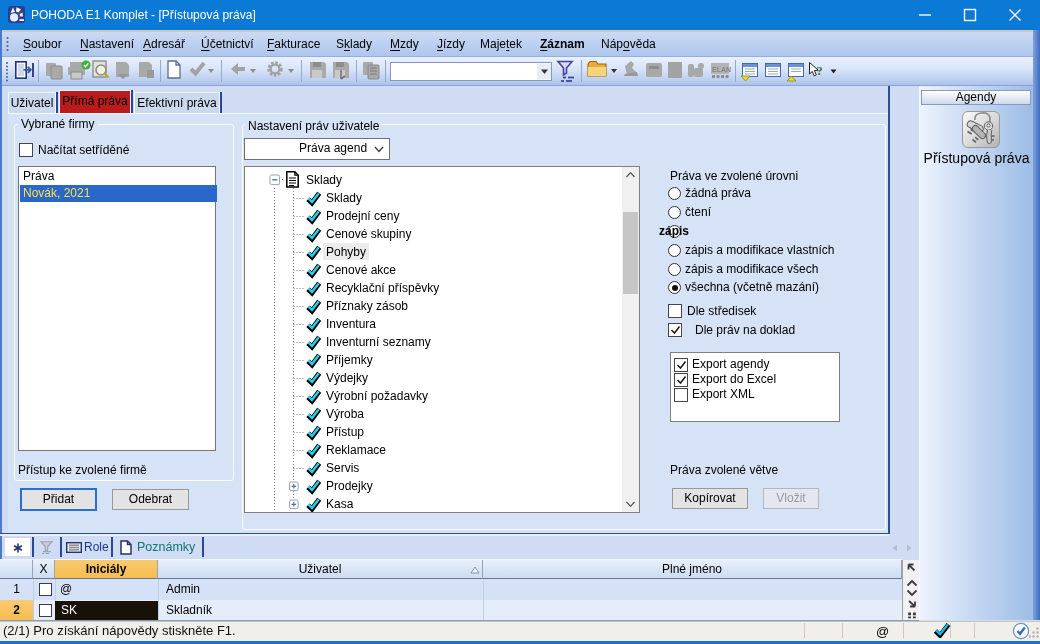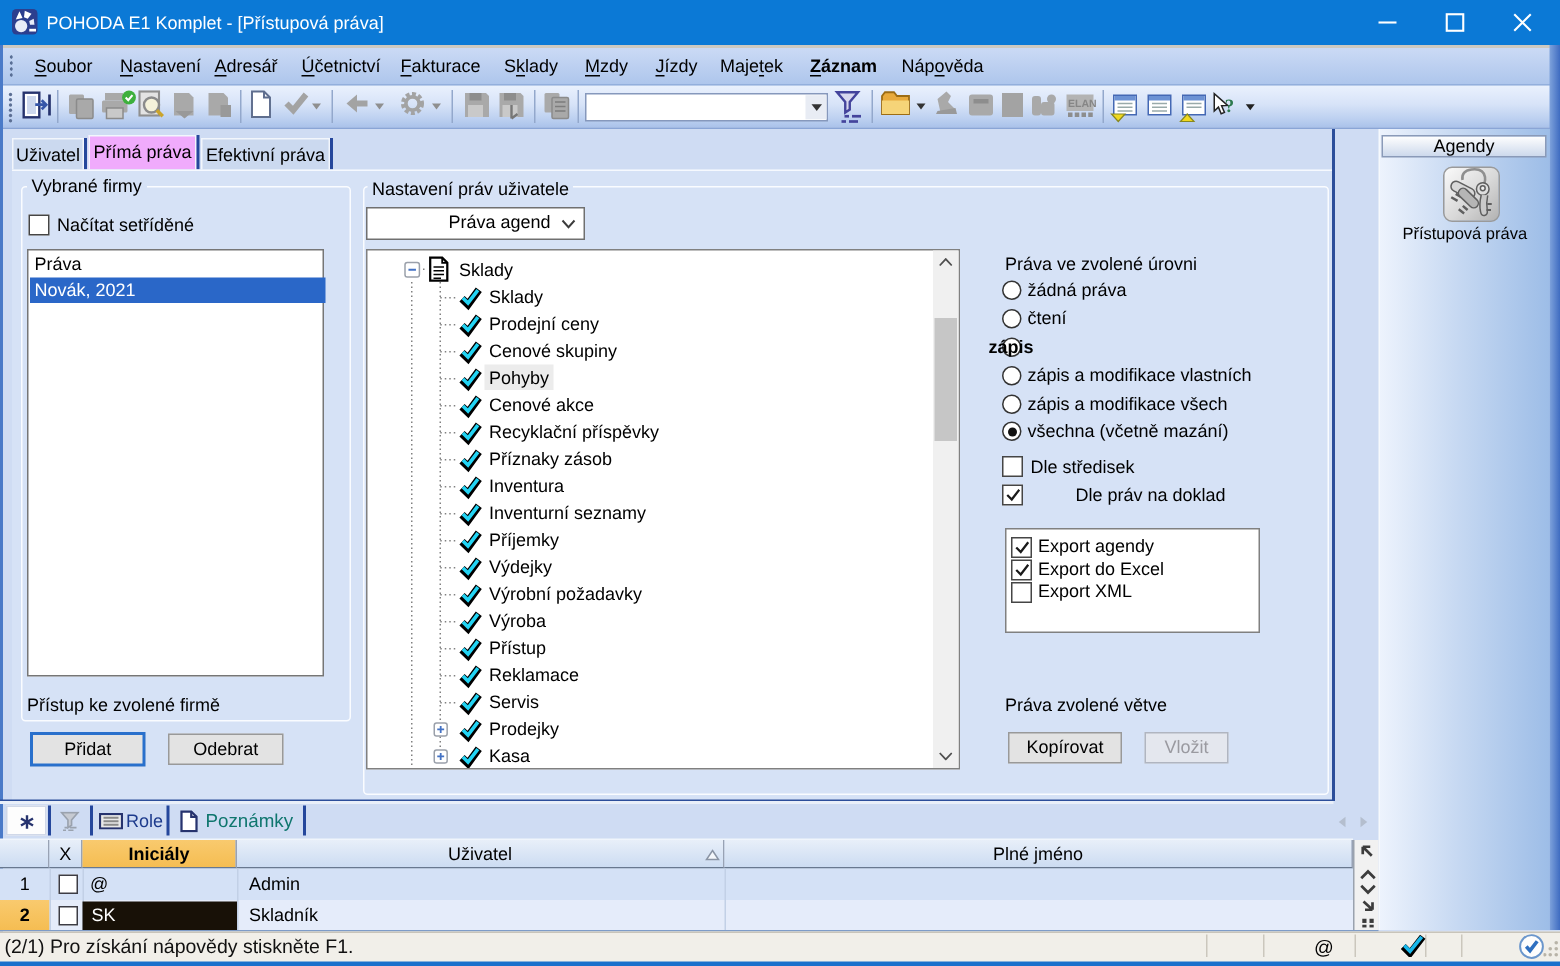--- a/index.html
+++ b/index.html
@@ -261,37 +261,37 @@
   <path d="M830.5 13.5 h6 l-3 4 z" fill="#222"></path>
 </svg>
 
 <div class="abs" id="lborder"></div>
 <div class="abs" id="rborder"></div>
 <div class="abs" id="rborder2"></div>
 <div class="abs" id="bborder"></div>
 
 <div class="tab" style="left:8px;width:48px;">Uživatel</div>
 <div class="tabsep" style="left:56px;"></div>
-<div class="tab" style="left:59px;width:72px;top:90px;height:23px;background:#f0abfc;">Přímá práva</div>
+<div class="tab" style="left:59px;width:72px;top:90px;height:23px;background:#b91c1c;">Přímá práva</div>
 <div class="tabsep" style="left:131px;top:90px;height:23px;"></div>
 <div class="tab" style="left:134px;width:86px;">Efektivní práva</div>
 <div class="tabsep" style="left:220px;"></div>
 <div class="abs" id="mainpanel"></div>
 <div class="abs" id="paneledge"></div>
 <div class="abs" id="botline"></div>
 <div class="abs" style="left:0;top:534px;width:889px;height:2px;background:#e9eff9;"></div>
 <div class="abs" style="left:0;top:558.5px;width:902px;height:1.5px;background:#f0f5fc;"></div>
 
 <div class="gbox" style="left:14px;top:124px;width:218px;height:355px;"></div>
 <div class="glabel" style="left:18px;top:117px;">Vybrané firmy</div>
 <div class="cb" style="left:19px;top:143px;"></div>
 <div class="lbl" style="left:38px;top:143px;">Načítat setříděné</div>
 <div class="abs" style="left:18px;top:166px;width:198px;height:285px;background:#fff;border:1px solid #767676;box-sizing:border-box;">
   <div style="position:absolute;left:4px;top:2px;">Práva</div>
-  <div style="position:absolute;left:1px;top:18px;width:194px;height:17px;background:#2a67c8;color:#ffffff;padding-left:3px;line-height:17px;">Novák, 2021</div>
+  <div style="position:absolute;left:1px;top:18px;width:194px;height:17px;background:#2a67c8;color:#fde047;padding-left:3px;line-height:17px;">Novák, 2021</div>
 </div>
 <div class="lbl" style="left:18px;top:463px;">Přístup ke zvolené firmě</div>
 <div class="btn" style="left:20px;top:488px;width:77px;height:23px;line-height:19px;border:2px solid #2970cc;">Přidat</div>
 <div class="btn" style="left:112px;top:489px;width:77px;height:21px;line-height:19px;">Odebrat</div>
 
 <div class="gbox" style="left:242px;top:124px;width:642px;height:404px;"></div>
 <div class="glabel" style="left:245px;top:119px;">Nastavení práv uživatele</div>
 <div class="abs" style="left:244px;top:138px;width:146px;height:22px;background:#fff;border:1px solid #707070;box-sizing:border-box;">
   <div style="position:absolute;left:6px;top:2px;margin-left:48px;">Práva agend</div>
   <svg style="position:absolute;right:5px;top:7px" width="10" height="7" viewBox="0 0 10 7">
@@ -410,21 +410,21 @@
 <div class="radio" style="left:668px;top:281px;width:11px;height:11px;">
     <div class="rdot" style="left:2.5px;top:2.5px;"></div>
   </div>
 <div class="lbl" style="left:685px;top:280px;">všechna (včetně mazání)</div>
 <div class="cb" style="left:668px;top:304px;"></div>
 <div class="lbl" style="left:687px;top:304px;">Dle středisek</div>
 <div class="cb" style="left:668px;top:323px;"></div>
 <svg class="abs" style="left:670px;top:325px" width="11" height="10" viewBox="0 0 11 10">
     <path d="M1.5 5 L4.5 8 L9.5 1.5" stroke="#1a1a1a" stroke-width="1.5" fill="none"></path>
   </svg>
-<div class="lbl" style="left:717px;top:323px;">Dle práv na doklad</div>
+<div class="lbl" style="left:695px;top:323px;">Dle práv na doklad</div>
 <div class="abs" style="left:670px;top:352px;width:170px;height:70px;background:#fff;border:1px solid #808080;box-sizing:border-box;">
   <div class="cb" style="left:3px;top:5px;"></div>
   <svg class="abs" style="left:5px;top:7px" width="11" height="10" viewBox="0 0 11 10">
       <path d="M1.5 5 L4.5 8 L9.5 1.5" stroke="#1a1a1a" stroke-width="1.5" fill="none"></path>
     </svg>
   <div class="lbl" style="left:21px;top:4px;">Export agendy</div>
   <div class="cb" style="left:3px;top:20px;"></div>
   <svg class="abs" style="left:5px;top:22px" width="11" height="10" viewBox="0 0 11 10">
       <path d="M1.5 5 L4.5 8 L9.5 1.5" stroke="#1a1a1a" stroke-width="1.5" fill="none"></path>
     </svg>
@@ -446,21 +446,21 @@
     <rect x="5" y="12" width="17" height="6.8" rx="3.4" fill="#d8d8d8" transform="rotate(27 13 15)"></rect>
     <path d="M5.5 20.5 l4.2 2.4 M8.5 18.2 l3.8 2.3" stroke-width="1.7" fill="none"></path>
     <rect x="9" y="18" width="16" height="6.2" rx="3.1" fill="#b5b5b5" transform="rotate(44 17 21)"></rect>
     <path d="M10.5 28.5 l3.6 2.8 M13.2 26.2 l3.2 2.8" stroke-width="1.6" fill="none"></path>
     <circle cx="26.5" cy="15" r="4.2" fill="#dedede"></circle>
     <circle cx="26.5" cy="14.5" r="1.6" fill="#efefef"></circle>
     <path d="M25.5 19 q-1.5 6 -0.5 11 q0.5 3 2.7 2.6 q2.2 -0.4 1.8 -3.4 q-0.8 -5 0.3 -10" fill="#c9c9c9"></path>
     <path d="M29.5 25 h3 M29 29 h3" stroke-width="1.4" fill="none"></path>
   </g>
 </svg>
-<div class="abs" style="left:920px;top:150px;width:113px;text-align:center;font-size:11px;">Přístupová práva</div>
+<div class="abs" style="left:920px;top:150px;width:113px;text-align:center;font-size:14px;">Přístupová práva</div>
 
 
 <div class="abs" style="left:4px;top:537px;width:27px;height:20px;background:#fdfdfd;border:1px solid #d0d8e8;box-sizing:border-box;">
   <svg style="position:absolute;left:8px;top:5px" width="10" height="10" viewBox="0 0 10 10">
     <g stroke="#26336e" stroke-width="1.6">
         <line x1="5" y1="0.5" x2="5" y2="9.5"></line>
         <line x1="1" y1="2.7" x2="9" y2="7.3"></line>
         <line x1="9" y1="2.7" x2="1" y2="7.3"></line>
       </g>
   </svg>

